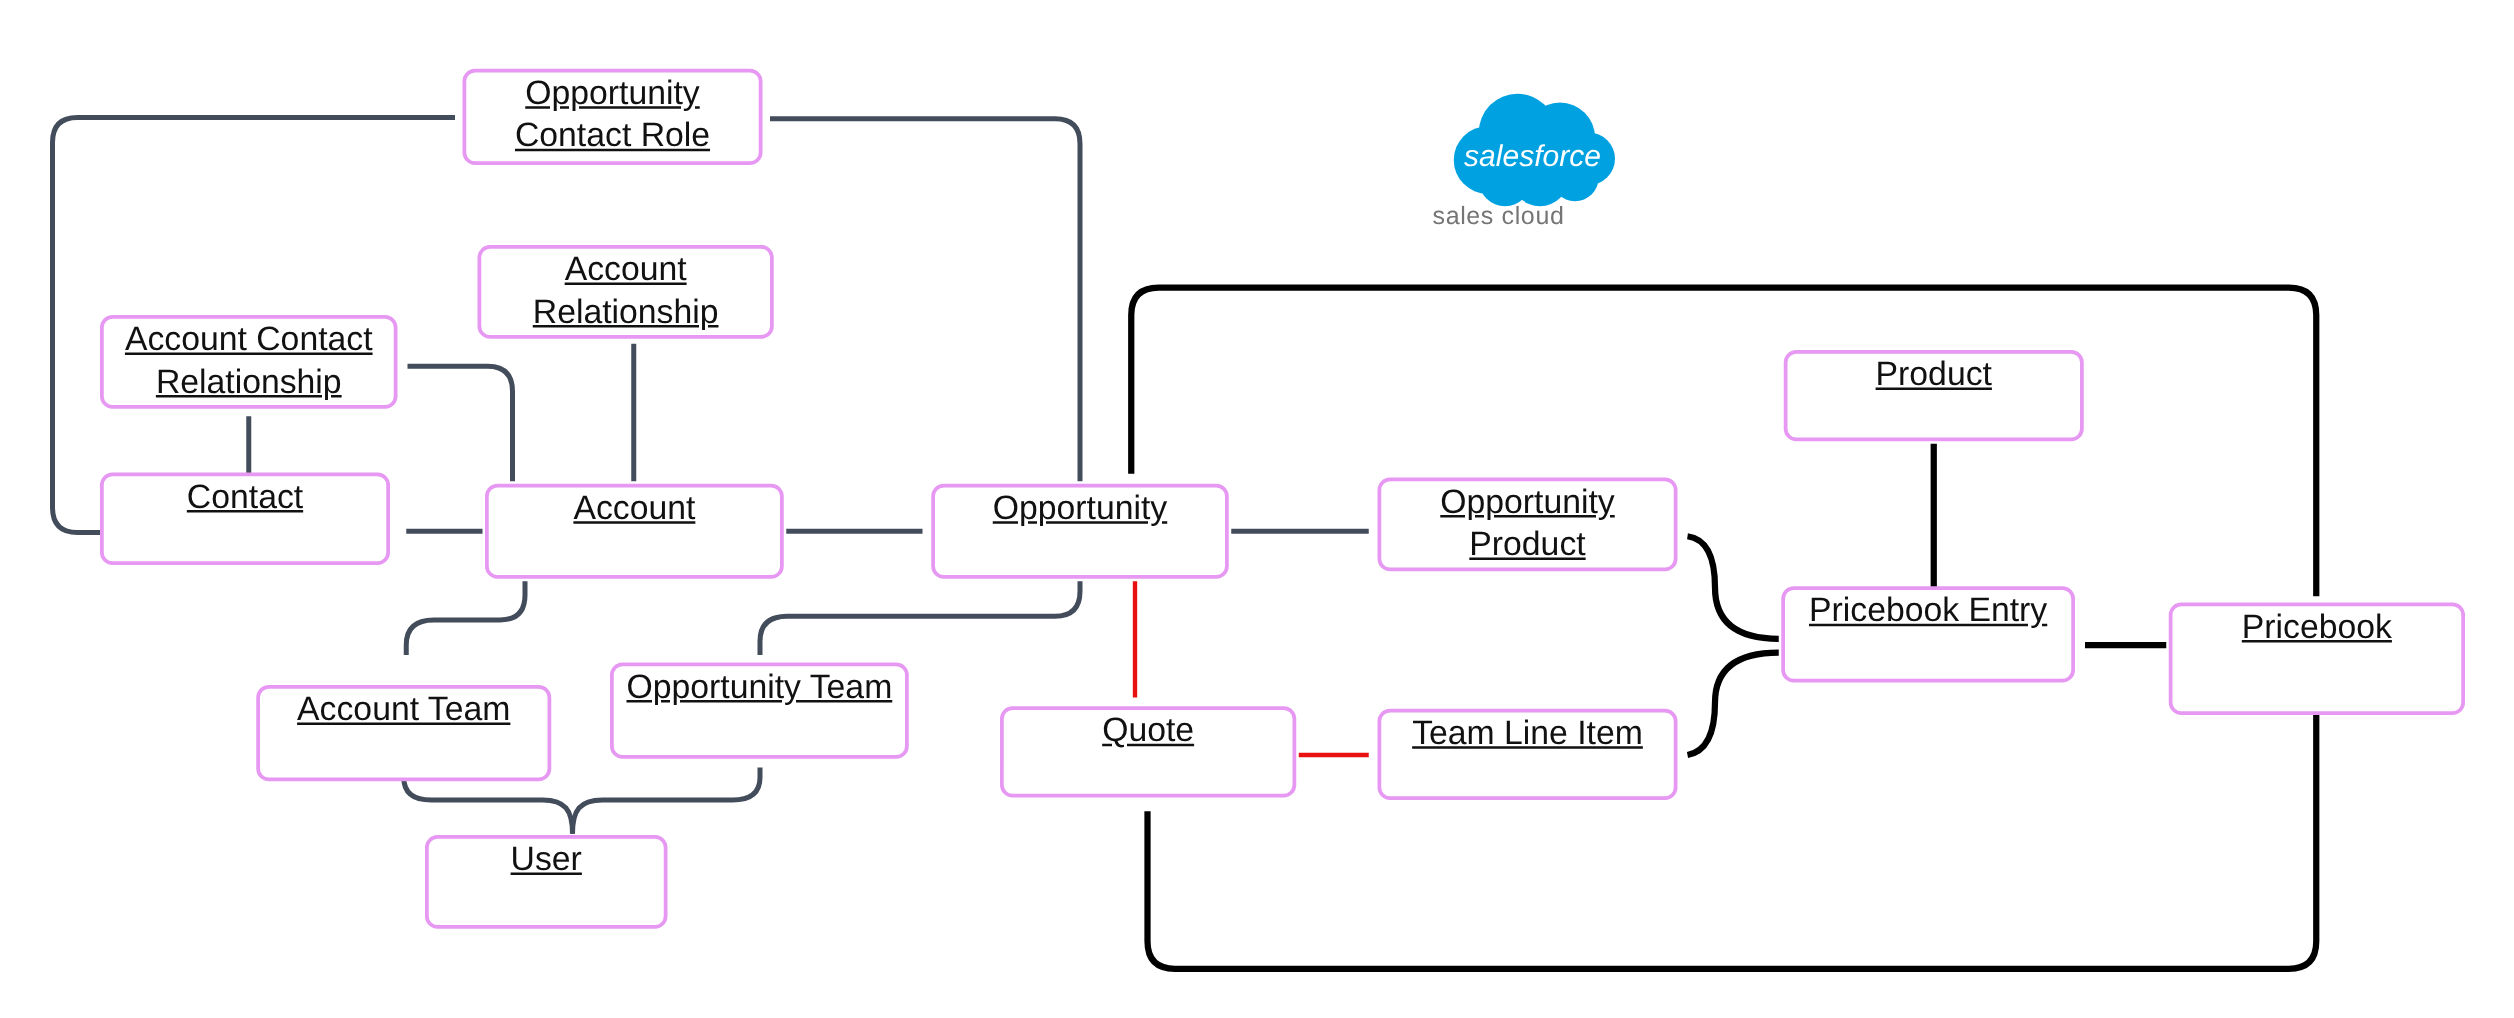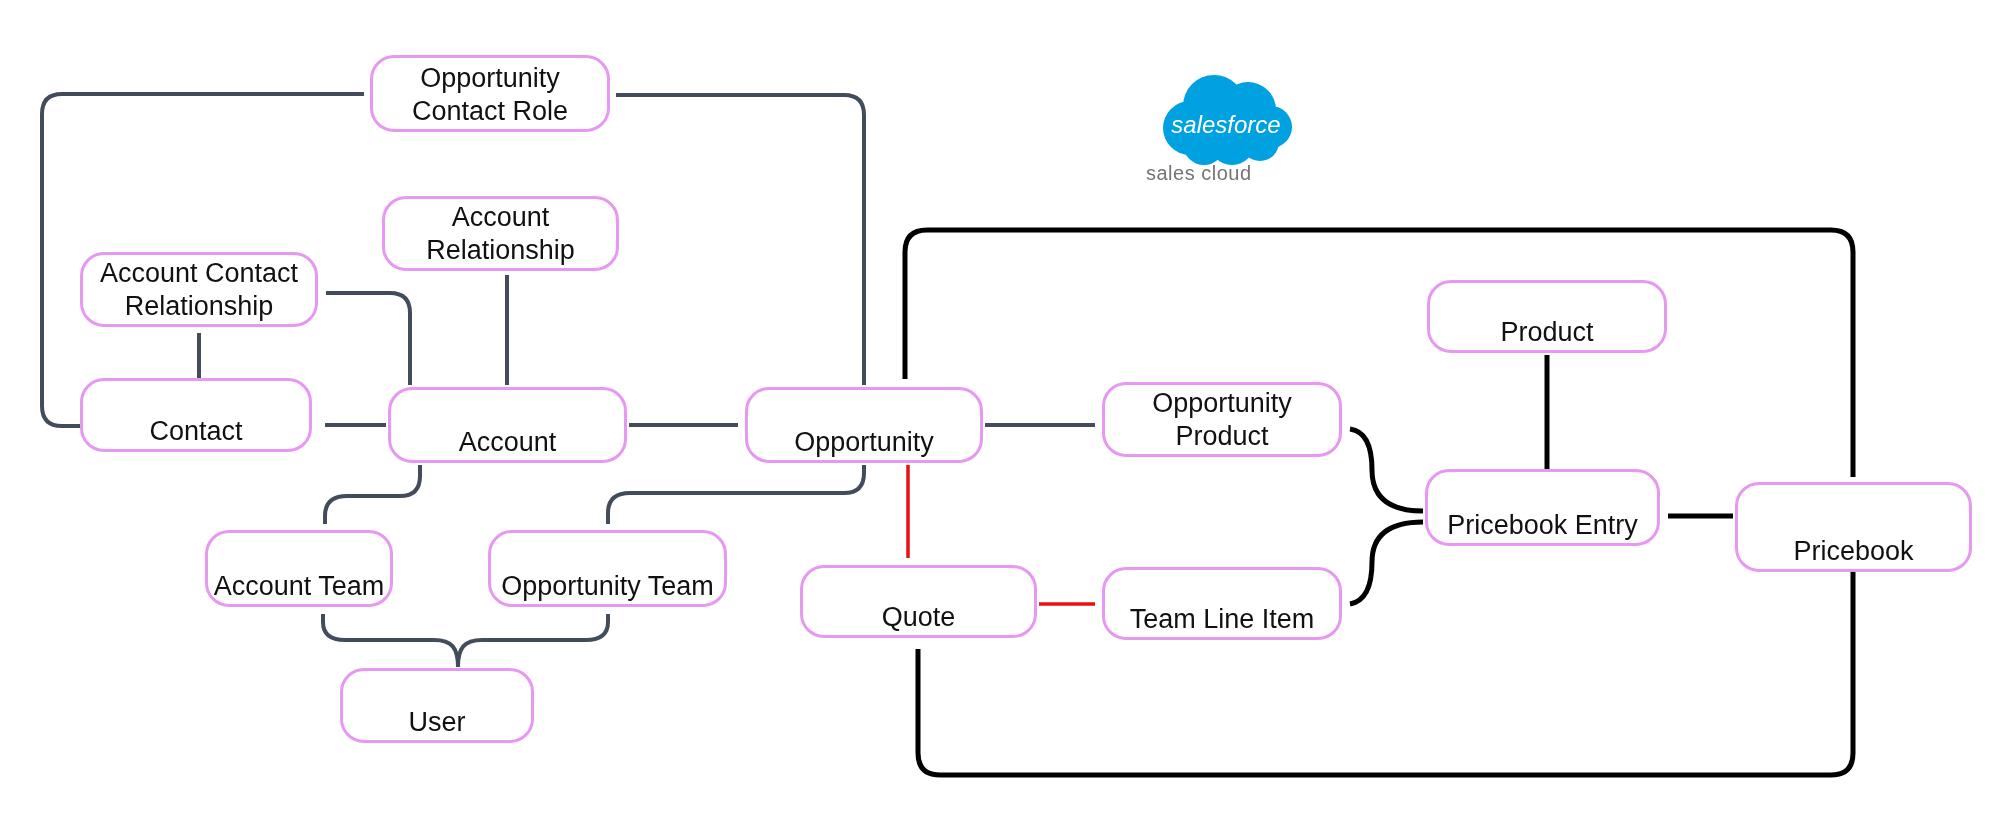--- a/index.html
+++ b/index.html
@@ -35,29 +35,30 @@
   .edge-gray{stroke:var(--edgeGray);stroke-width:4;}
   .edge-black{stroke:var(--edgeBlack);stroke-width:5;}
   .edge-red{stroke:var(--edgeRed);stroke-width:3.5;}
   .ah-gray{fill:var(--edgeGray);}
   .ah-black{fill:var(--edgeBlack);}
   .ah-red{fill:var(--edgeRed);}
   .node{
     position:absolute;
     box-sizing:border-box;
     border:3px solid var(--nodeBorder);
-    border-radius:24px;
+    border-radius:10px;
     background:var(--nodeFill);
     display:flex;
-    align-items:flex-end;
+    align-items:flex-start;
     justify-content:center;
     text-align:center;
     color:var(--nodeText);
     font-size:27px;
     line-height:1.25;
+    text-decoration:underline;
   }
   .node-label{white-space:pre-line;}
   .logo{
     position:absolute;
     left:1156px;top:70px;
     width:136px;height:120px;
   }
   .logo svg{display:block;}
   .logo-sub{
     position:absolute;
@@ -124,21 +125,21 @@
   </div>
   <div class="node" style="left:80px;top:378px;width:232px;height:74px">
     <span class="node-label">Contact</span>
   </div>
   <div class="node" style="left:388px;top:387px;width:239px;height:76px">
     <span class="node-label">Account</span>
   </div>
   <div class="node" style="left:745px;top:387px;width:238px;height:76px">
     <span class="node-label">Opportunity</span>
   </div>
-  <div class="node" style="left:205px;top:530px;width:188px;height:77px">
+  <div class="node" style="left:205px;top:548px;width:236px;height:77px">
     <span class="node-label">Account Team</span>
   </div>
   <div class="node" style="left:488px;top:530px;width:239px;height:77px">
     <span class="node-label">Opportunity Team</span>
   </div>
   <div class="node" style="left:340px;top:668px;width:194px;height:75px">
     <span class="node-label">User</span>
   </div>
   <div class="node" style="left:800px;top:565px;width:237px;height:73px">
     <span class="node-label">Quote</span>

